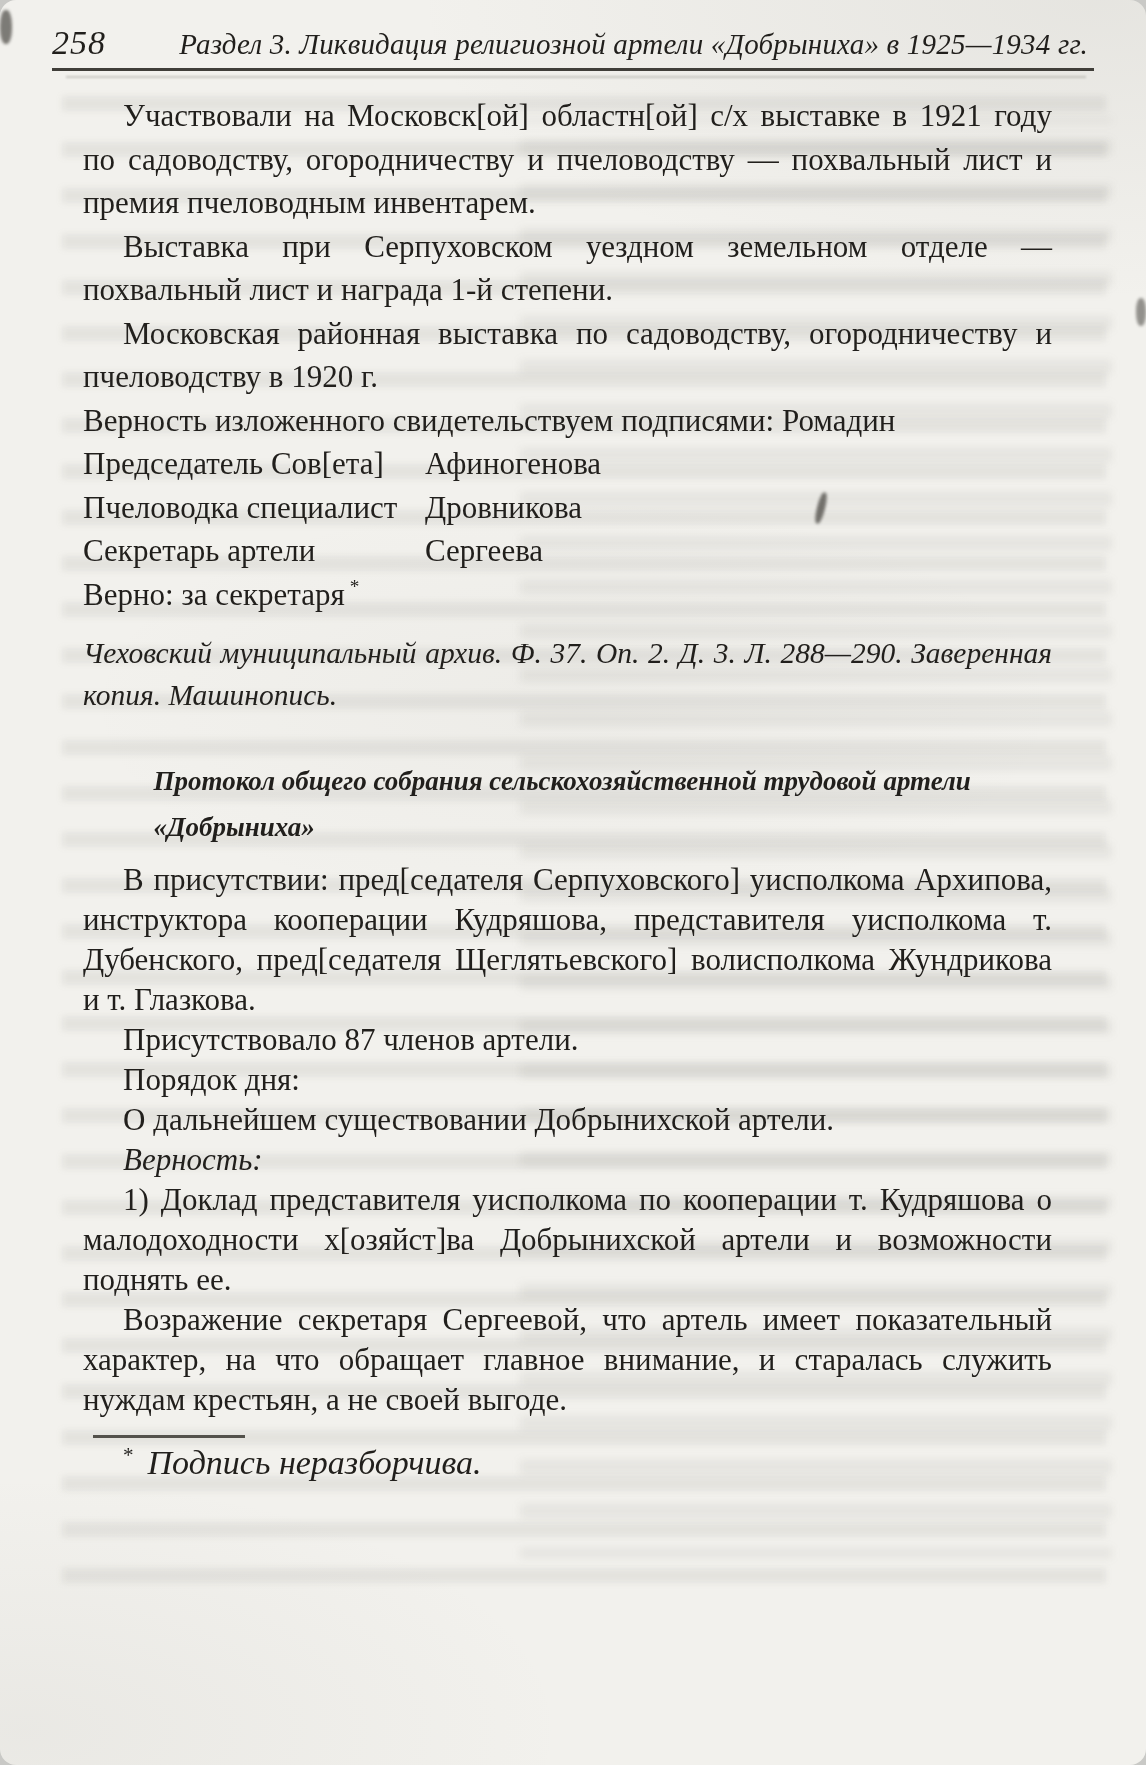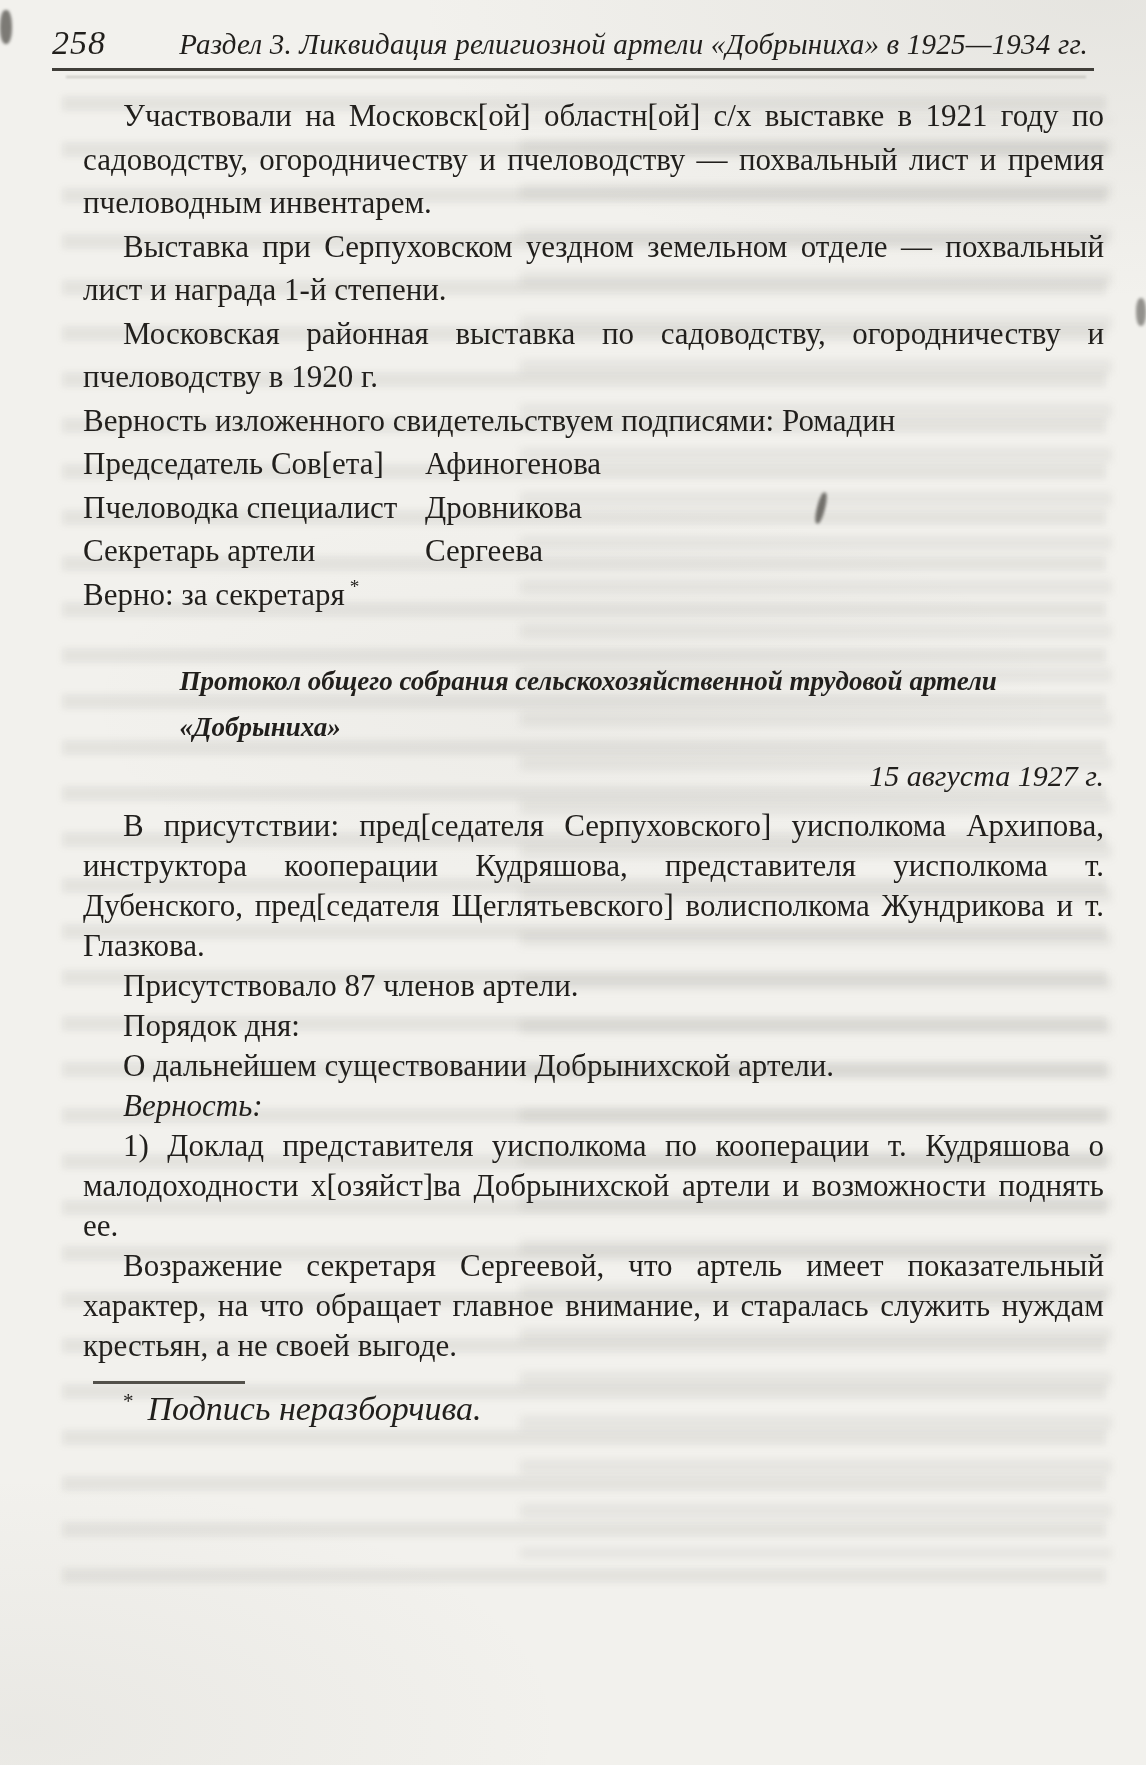--- a/index.html
+++ b/index.html
@@ -9,39 +9,40 @@
     height: 1765px;
     margin: 0 auto;
     overflow: hidden;
     color: #211f1c;
     font-family: "Liberation Serif", "DejaVu Serif", serif;
     background:
       radial-gradient(1100px 480px at 96% 0%, rgba(148,146,138,0.13), transparent 62%),
       radial-gradient(900px 420px at 2% 98%, rgba(148,146,138,0.09), transparent 60%),
       radial-gradient(700px 300px at 50% 40%, rgba(140,138,130,0.05), transparent 70%),
       #f2f1ed;
+    border-radius: 16px;
   }
 
   
   .header-row {
     display: flex;
     justify-content: space-between;
     align-items: baseline;
     padding: 24px 58px 0 52px;
   }
   .page-number { font-size: 34px; font-style: italic; letter-spacing: 1px; }
   .running-head { font-size: 29px; font-style: italic; letter-spacing: 0.2px; }
   .header-rule  { margin: 6px 52px 0 52px; height: 3px; background: #403e39; }
   .header-rule-echo { margin: 5px 60px 0 66px; height: 2px; background: rgba(110,108,100,0.30); filter: blur(1px); }
 
   
   main {
     position: relative;
     z-index: 2;
-    margin: 16px 42px 0 83px;
+    margin: 16px 94px 0 83px;
     font-size: 31px;
     line-height: 43.5px;
     text-align: justify;
   }
   main p { margin: 0; text-indent: 40px; }
   p.flush { text-indent: 0; }
 
   .sig-block { margin: 0; }
   .sig-row { display: flex; }
   .sig-role { width: 342px; flex: 0 0 342px; }
@@ -152,25 +153,25 @@
           <span class="sig-name">Дровникова</span>
         </div>
         <div class="sig-row">
           <span class="sig-role">Секретарь артели</span>
           <span class="sig-name">Сергеева</span>
         </div>
       </div>
 
       <p class="flush certline"><span>Верно: за секретаря</span><sup>*</sup></p>
 
+      <p class="source">Чеховский муниципальный архив. Ф. 37. Оп. 2. Д. 3. Л. 288—290. Заверенная копия. Машинопись.</p>
     </section>
 
     <section>
       <p class="doc-title">Протокол общего собрания сельскохозяйственной трудовой артели «Добрыниха»</p>
-      <p class="doc-date">15 августа 1927 г.</p>
 
       <div class="doc2">
         <p>В присутствии: пред[седателя Серпуховского] уисполкома Архипова, инструктора кооперации Кудряшова, представителя уисполкома т. Дубенского, пред[седателя Щеглятьевского] волисполкома Жундрикова и т. Глазкова.</p>
         <p>Присутствовало 87 членов артели.</p>
         <p>Порядок дня:</p>
         <p>О дальнейшем существовании Добрынихской артели.</p>
         <p class="italic">Верность:</p>
         <p>1) Доклад представителя уисполкома по кооперации т. Кудряшова о малодоходности х[озяйст]ва Добрынихской артели и возможности поднять ее.</p>
         <p>Возражение секретаря Сергеевой, что артель имеет показательный характер, на что обращает главное внимание, и старалась служить нуждам крестьян, а не своей выгоде.</p>
       </div>

